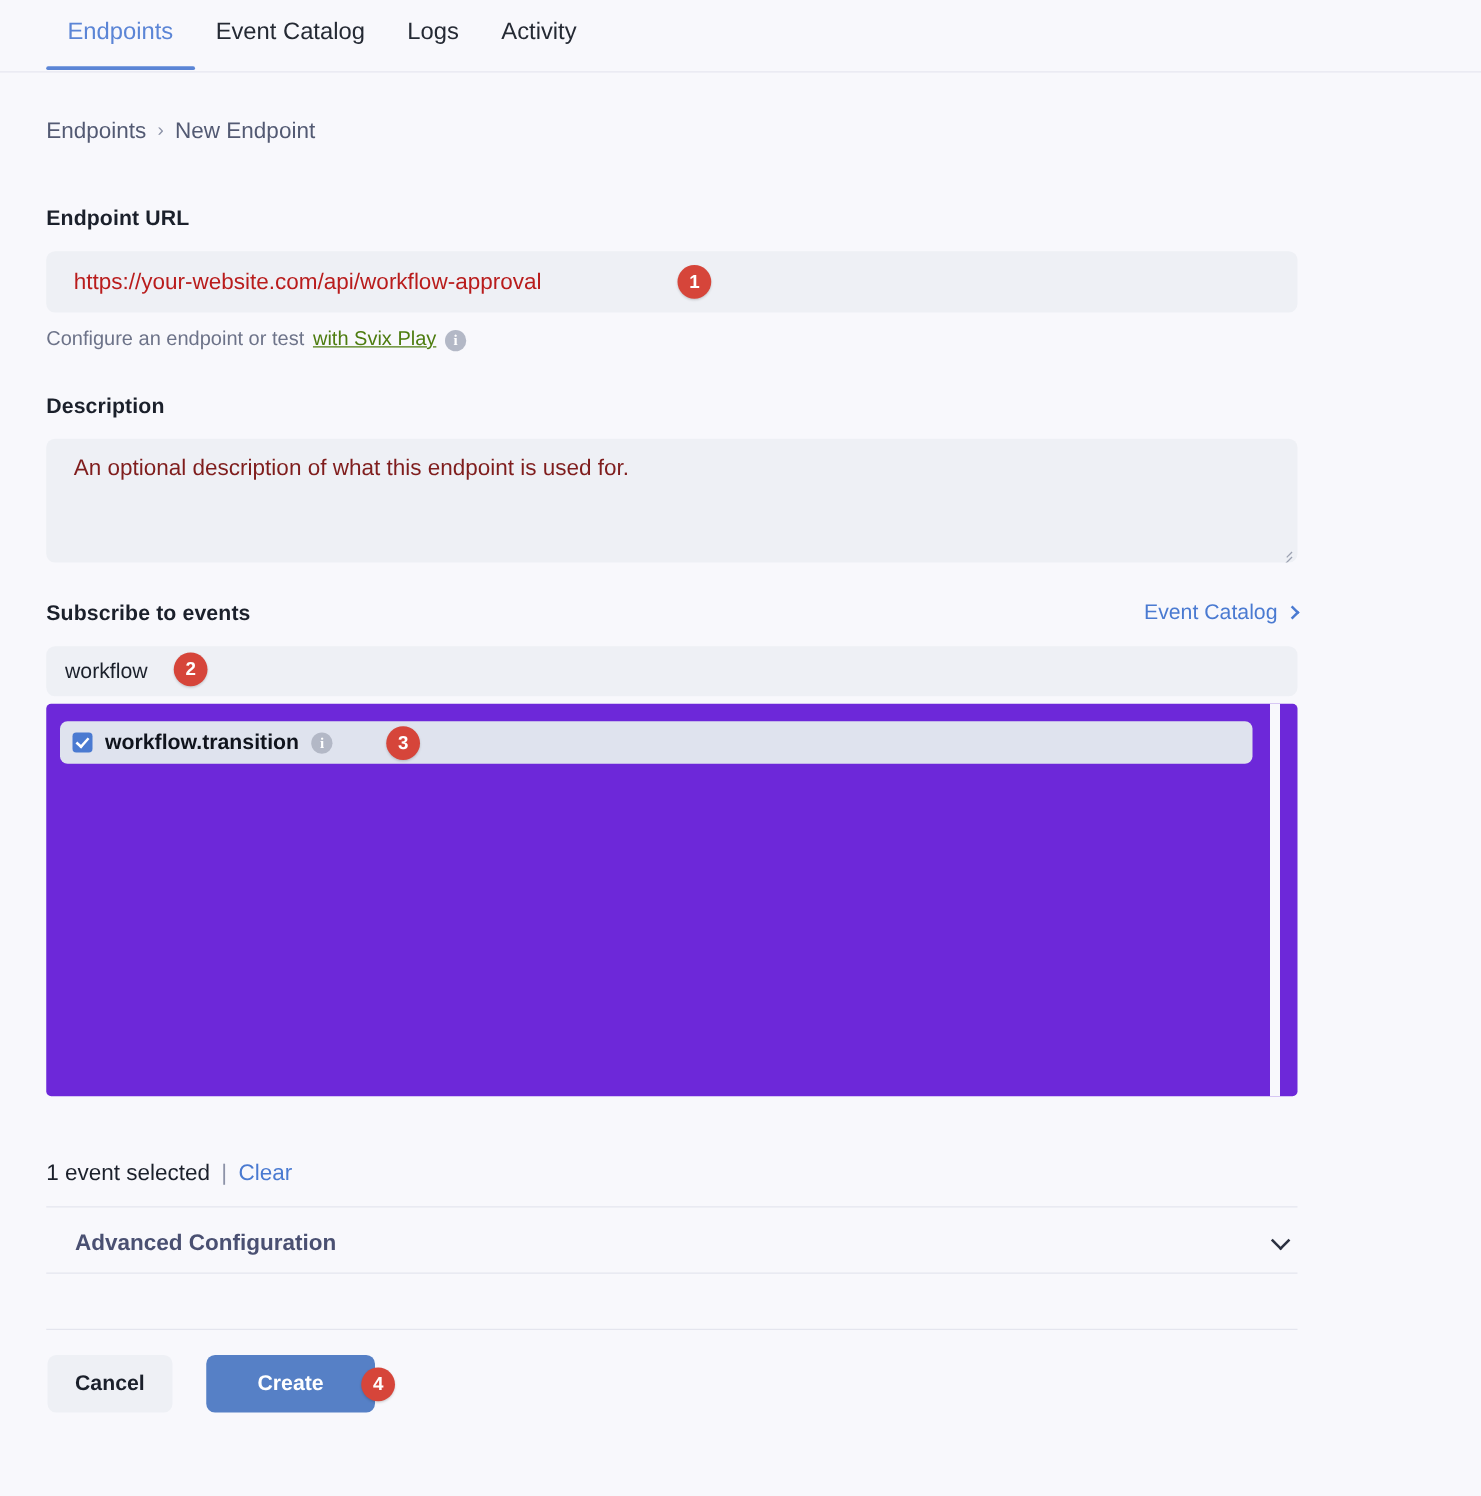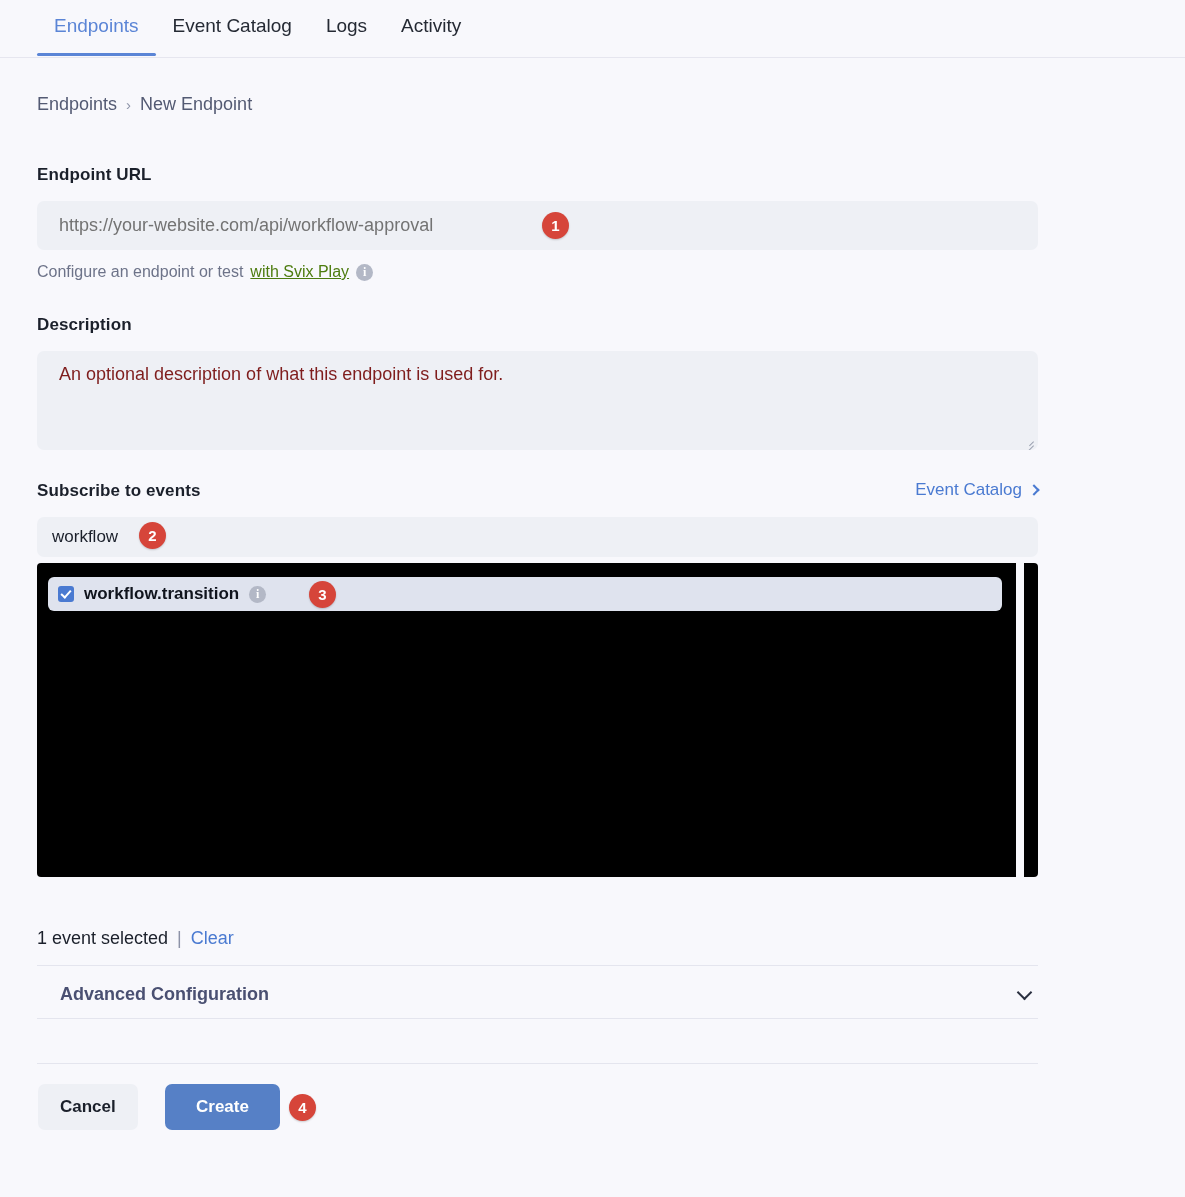--- a/index.html
+++ b/index.html
@@ -86,21 +86,21 @@
 
   
   #lbl-url { position: absolute; left: 37px; top: 165px; }
   #url-input {
     position: absolute;
     left: 37px; top: 201px;
     width: 1001px; height: 49px;
     display: flex; align-items: center;
     padding: 0 22px;
     font-size: 18px;
-    color: #737373;
+    color: #b91c1c;
     cursor: text;
   }
   #url-help {
     position: absolute;
     left: 37px; top: 263px;
     display: flex; align-items: center;
     gap: 7px;
     font-size: 16px;
     color: #6d7389;
   }
@@ -189,21 +189,21 @@
     padding: 0 15px;
     font-size: 17px;
     color: #1b202b;
     cursor: text;
   }
 
   #event-list {
     position: absolute;
     left: 37px; top: 563px;
     width: 1001px; height: 314px;
-    background: #000000;
+    background: #6d28d9;
     border-radius: 4px;
     overflow: hidden;
   }
   .event-row {
     position: absolute;
     left: 11px; top: 14px;
     width: 954px; height: 34px;
     display: flex;
     align-items: center;
     gap: 10px;
@@ -299,21 +299,21 @@
     font-family: "Liberation Sans", sans-serif;
     font-size: 17px;
     font-weight: bold;
     color: #1b202b;
     cursor: pointer;
   }
   #create-btn {
     position: absolute;
     left: 165px; top: 1084px;
     height: 46px;
-    padding: 0 31px;
+    padding: 0 41px;
     display: flex; align-items: center; justify-content: center;
     background: #5680c6;
     border: none;
     border-radius: 7px;
     font-family: "Liberation Sans", sans-serif;
     font-size: 17px;
     font-weight: bold;
     color: #ffffff;
     cursor: pointer;
   }

